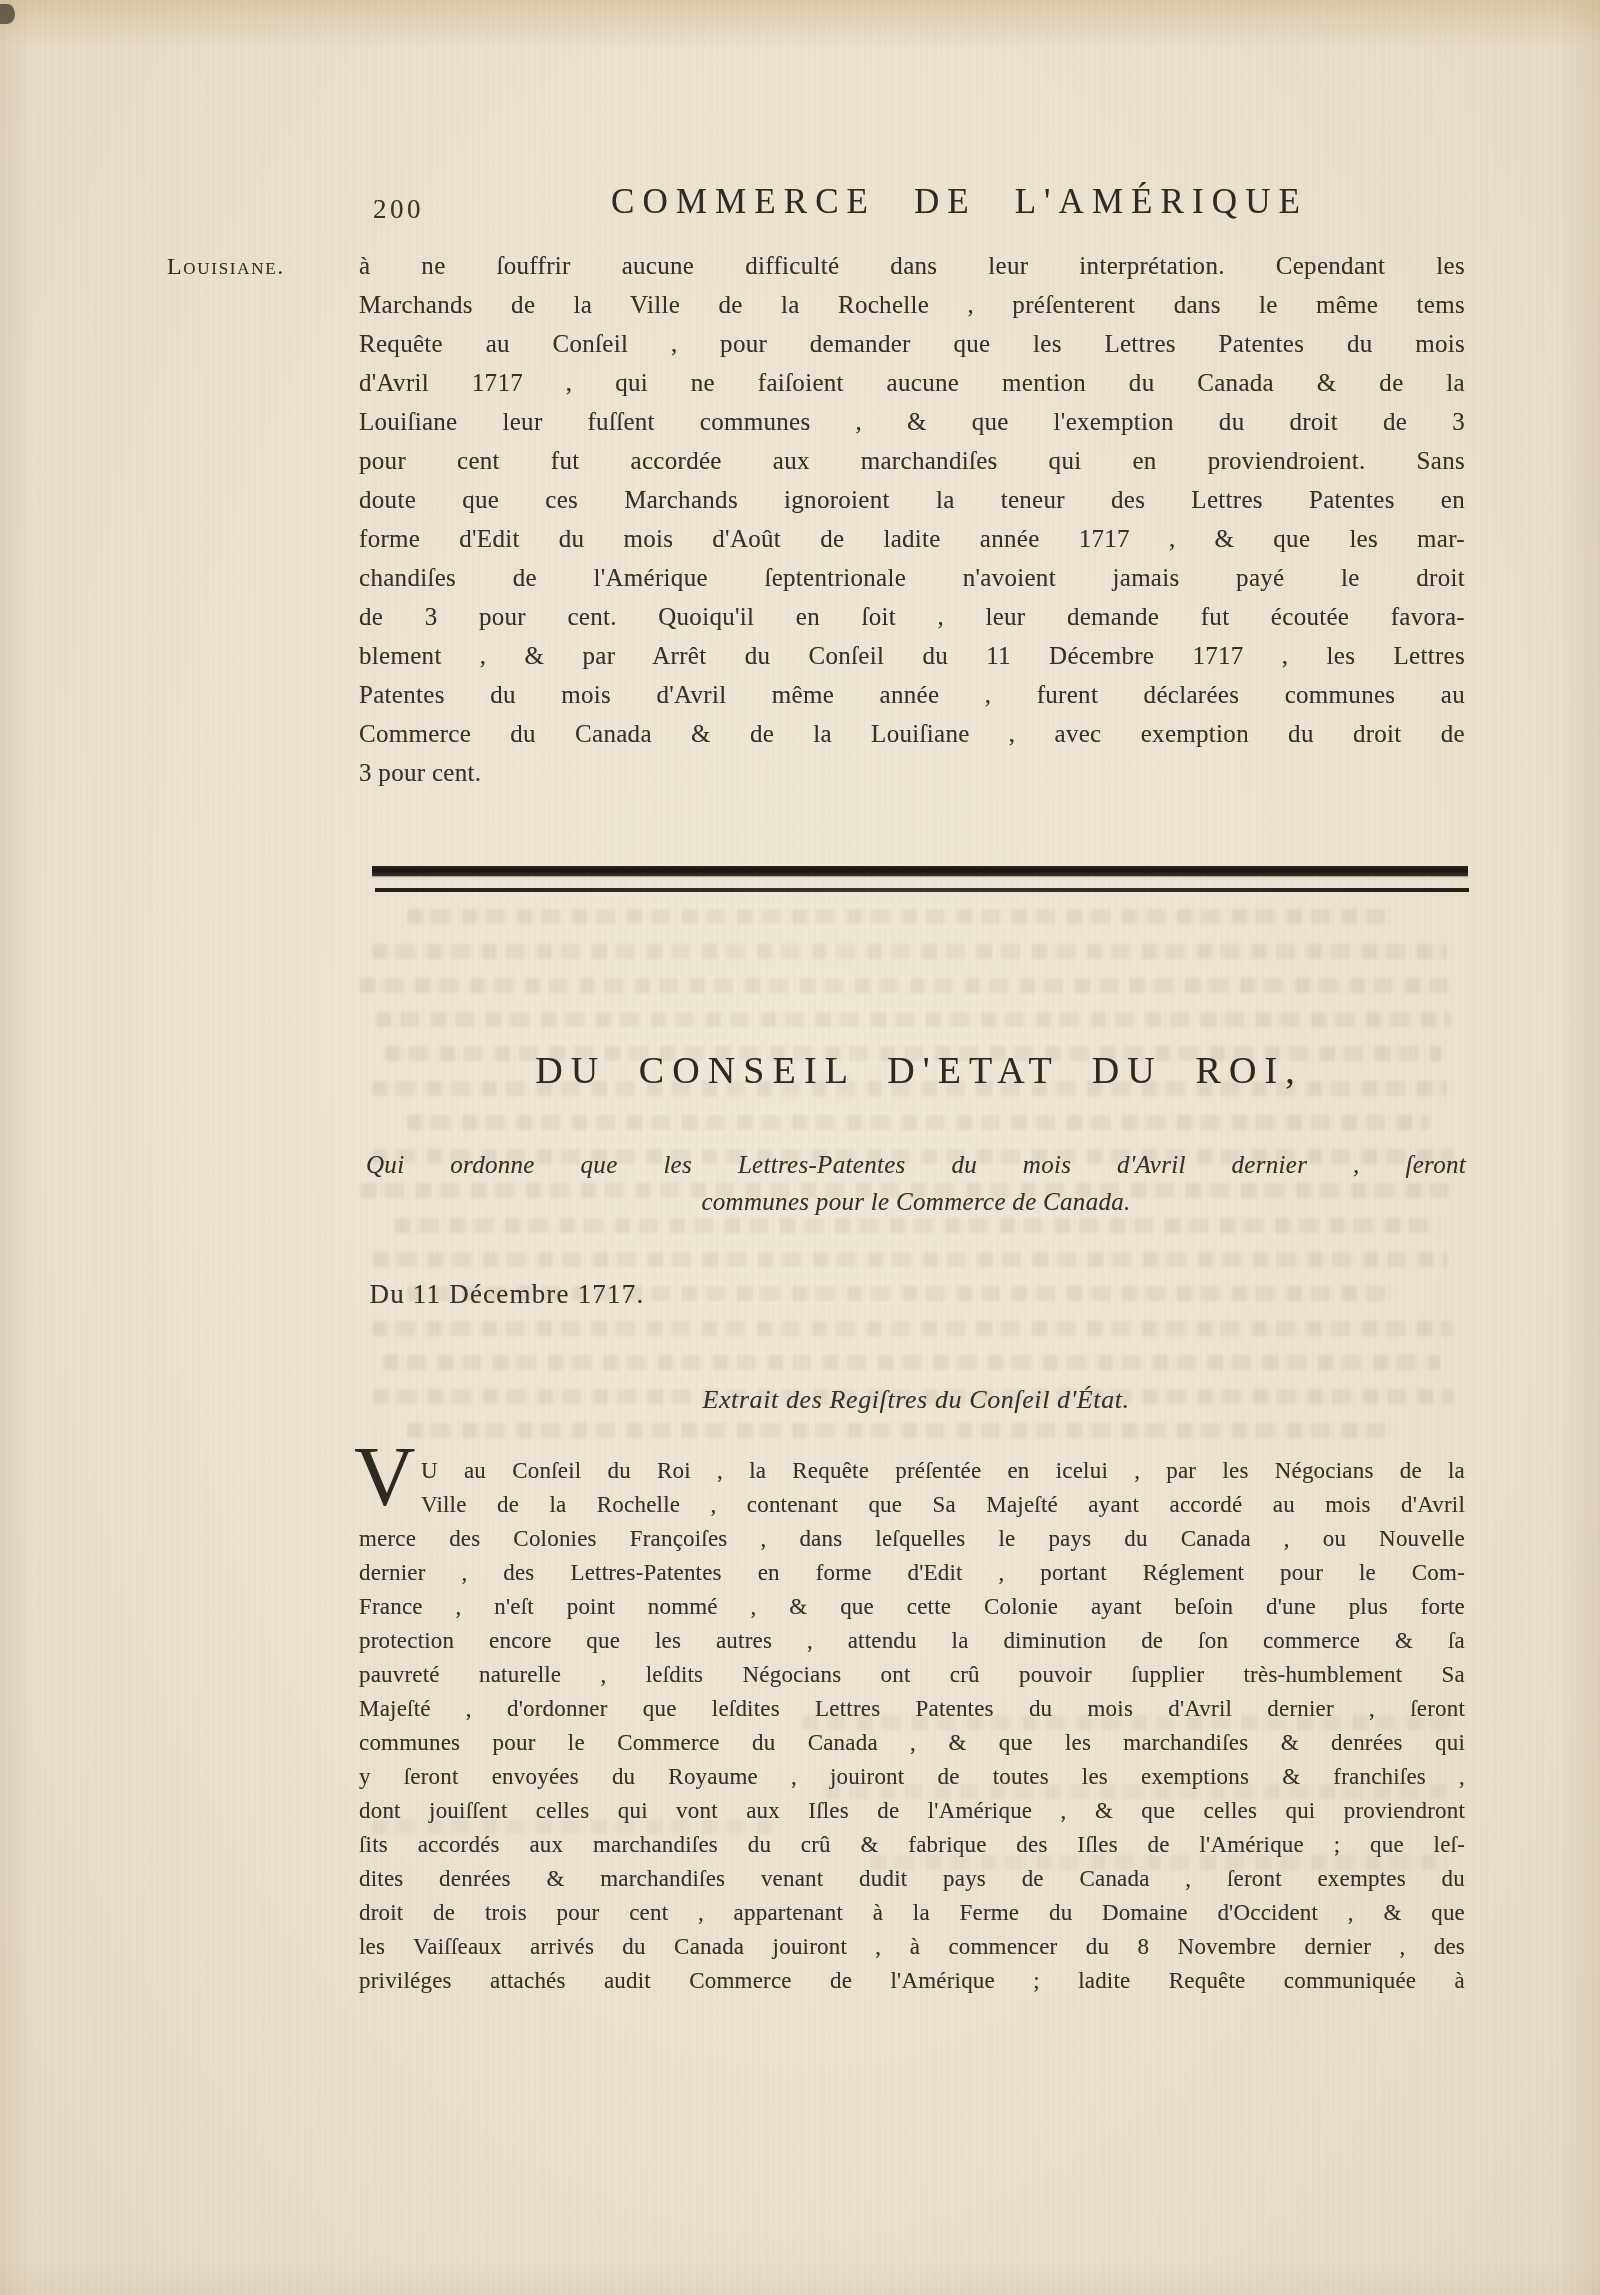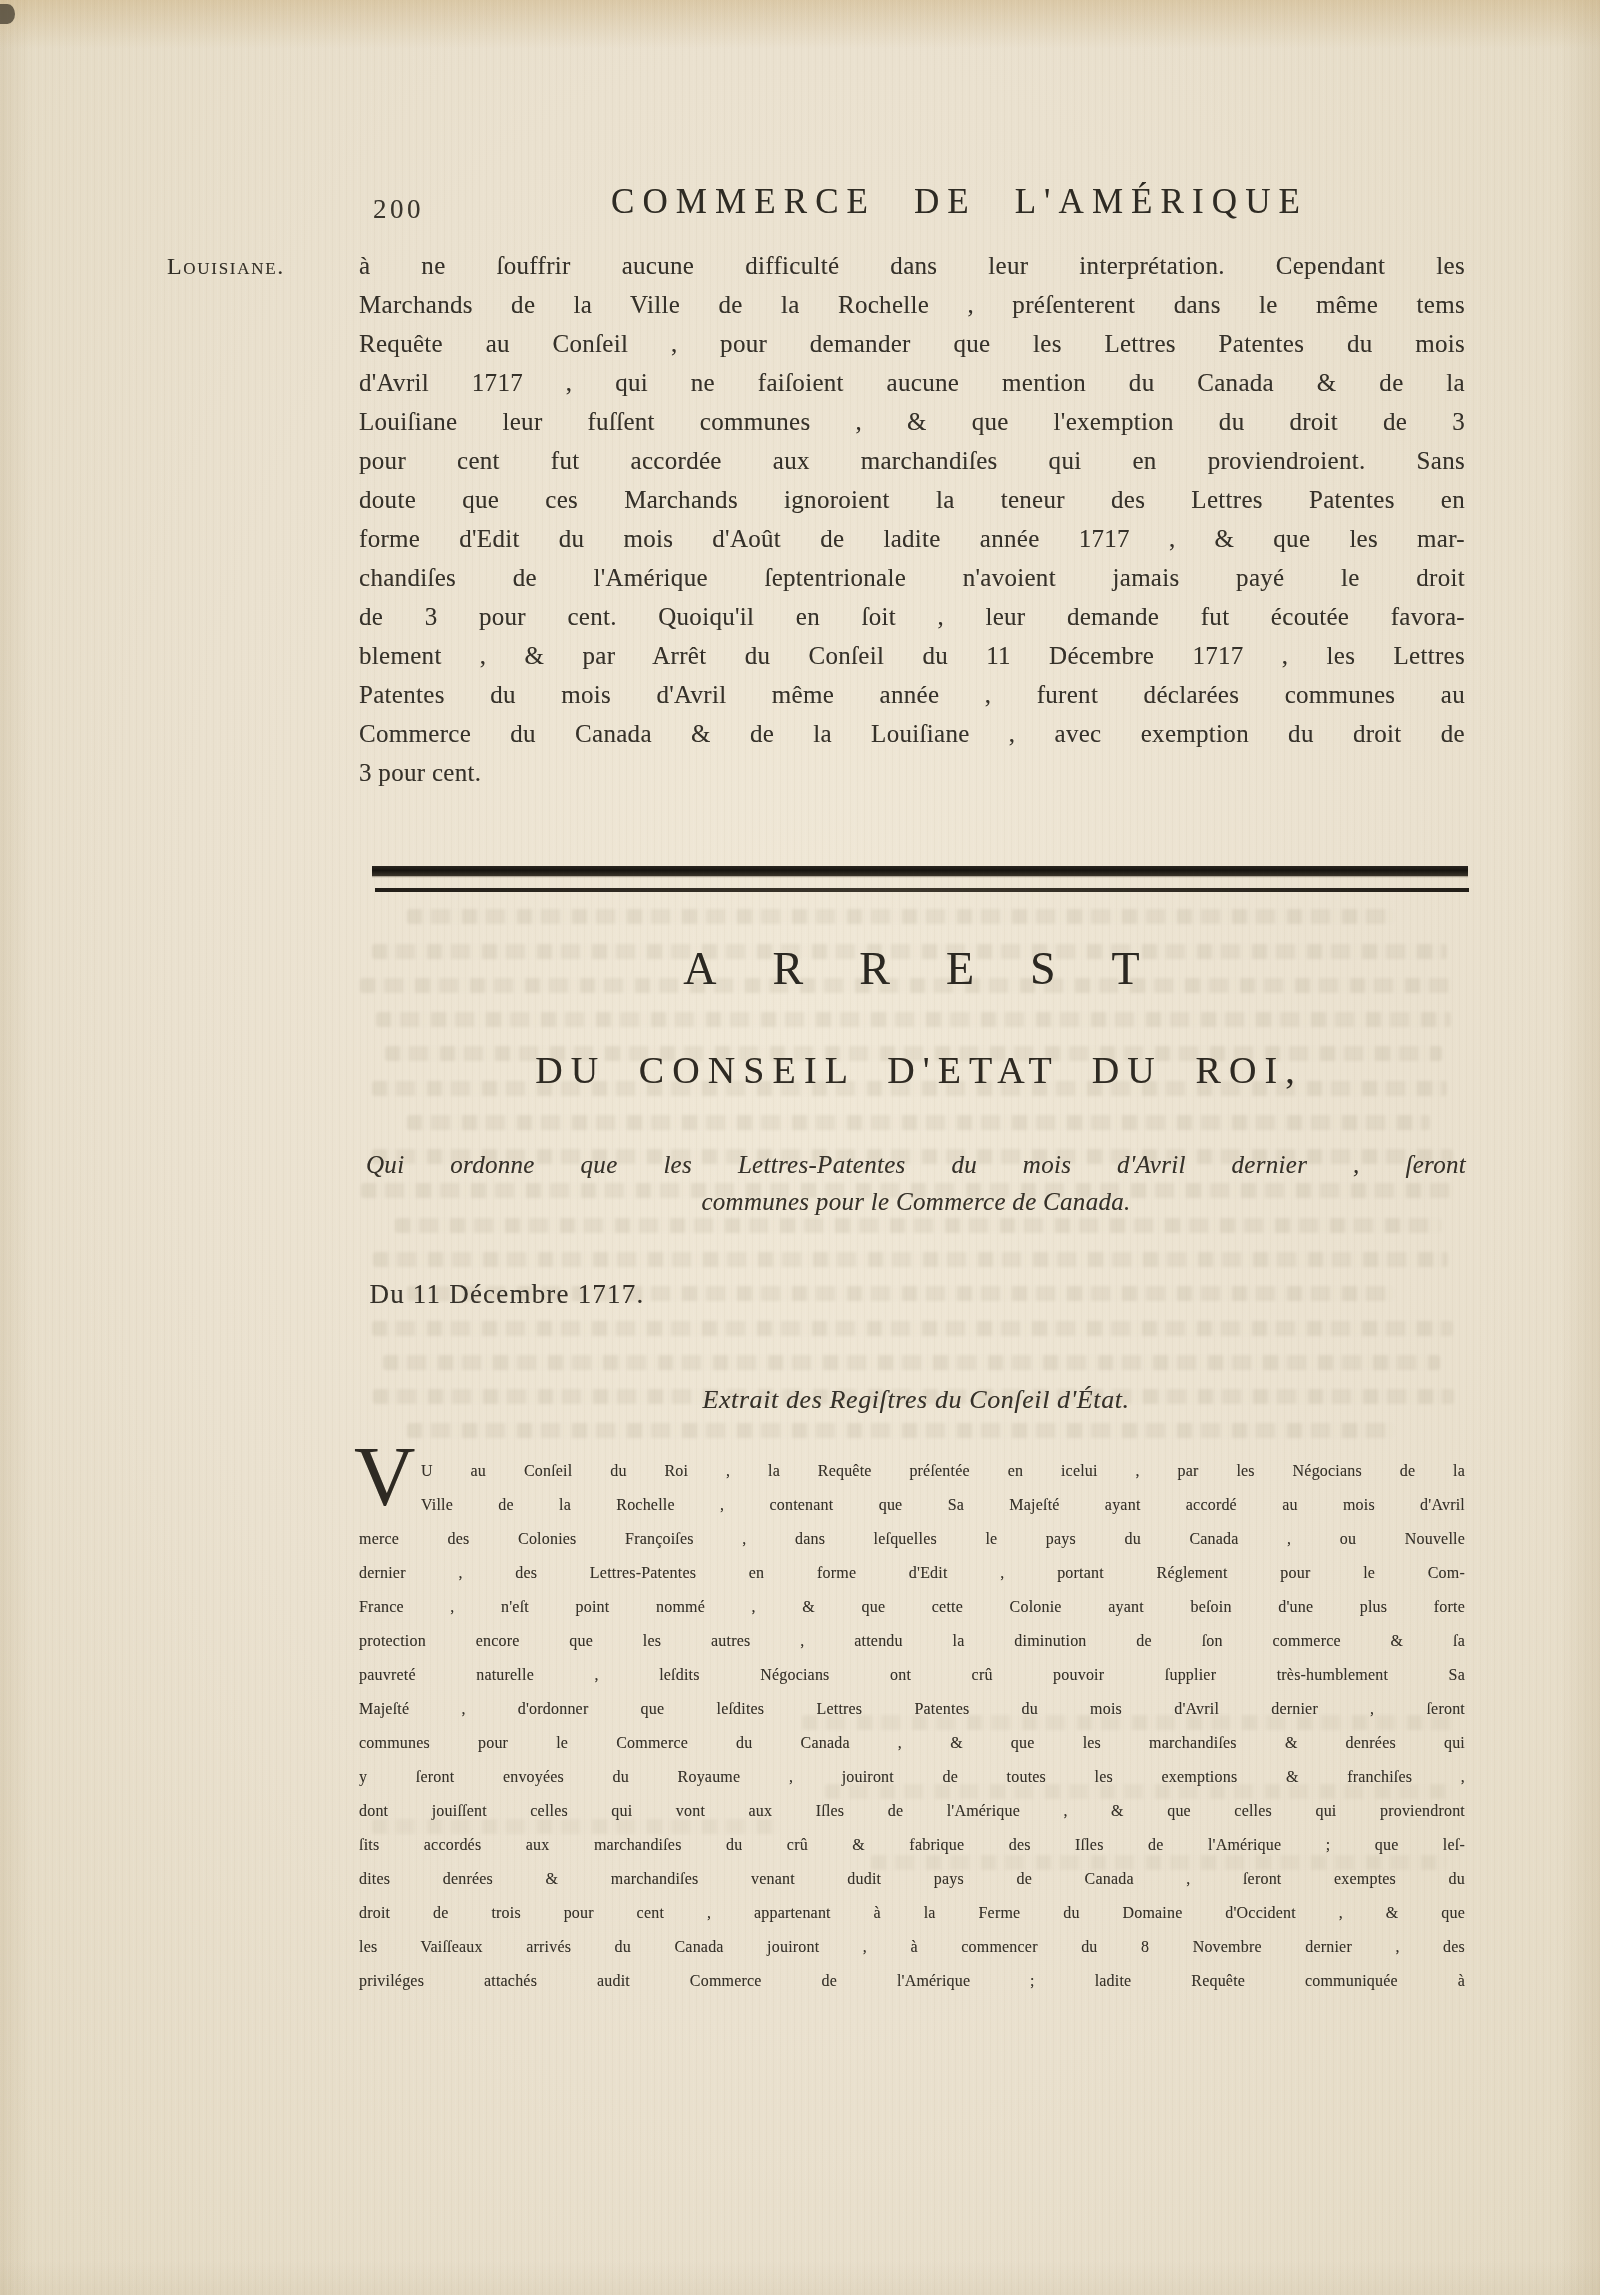--- a/index.html
+++ b/index.html
@@ -49,21 +49,21 @@
     font-style:italic;letter-spacing:0.3px;}
   .argument .line{text-align:justify;text-align-last:justify;white-space:nowrap;}
   .argument .line:last-child{text-align:center;text-align-last:center;white-space:normal;}
 
   .date-line{left:359px;top:1279px;width:1106px;text-align:left;
     font-size:27px;letter-spacing:1.2px;text-indent:10.5px;}
   .source-line{left:359px;top:1385px;width:1106px;text-align:center;
     font-style:italic;font-size:26px;letter-spacing:0.6px;text-indent:8.1px;}
 
   .drop-cap{left:354px;top:1434px;font-size:85px;line-height:85px;color:#2e2a23;}
-  .body-para{top:1454px;font-size:16px;line-height:34px;letter-spacing:0.2px;}
+  .body-para{top:1454px;font-size:23px;line-height:34px;letter-spacing:0.2px;}
   .body-para .line:nth-child(-n+2){padding-left:62px;}
 
   .ghost{position:absolute;height:15px;border-radius:2.9px;filter:blur(1.5px);opacity:0.42;
     background:repeating-linear-gradient(90deg,
       rgba(140,127,99,0.32) 0 15px, rgba(140,127,99,0.04) 15px 24.4px,
       rgba(140,127,99,0.26) 24.4px 43px, rgba(140,127,99,0.03) 43px 55px);}
   .speck{position:absolute;left:0;top:3.5px;width:15px;height:20px;background:#433c2e;
     border-radius:0 60% 60% 0;filter:blur(0.6px);opacity:0.75;}
 </style>
 </head>
@@ -114,21 +114,20 @@
       <div class="line">de 3 pour cent. Quoiqu'il en ſoit , leur demande fut écoutée favora-</div>
       <div class="line">blement , &amp; par Arrêt du Conſeil du 11 Décembre 1717 , les Lettres</div>
       <div class="line">Patentes du mois d'Avril même année , furent déclarées communes au</div>
       <div class="line">Commerce du Canada &amp; de la Louiſiane , avec exemption du droit de</div>
       <div class="line">3 pour cent.</div>
     </div>
 
   <div class="rule-thick"></div>
   <div class="rule-thin"></div>
 
-  <div class="txt arrest-title">ARREST</div>
   <div class="txt conseil-title">DU CONSEIL D'ETAT DU ROI,</div>
 
   <div class="txt argument">
       <div class="line">Qui ordonne que les Lettres-Patentes du mois d'Avril dernier , ſeront</div>
       <div class="line">communes pour le Commerce de Canada.</div>
     </div>
 
   <div class="txt date-line">Du 11 Décembre 1717.</div>
   <div class="txt source-line">Extrait des Regiſtres du Conſeil d'État.</div>
 

